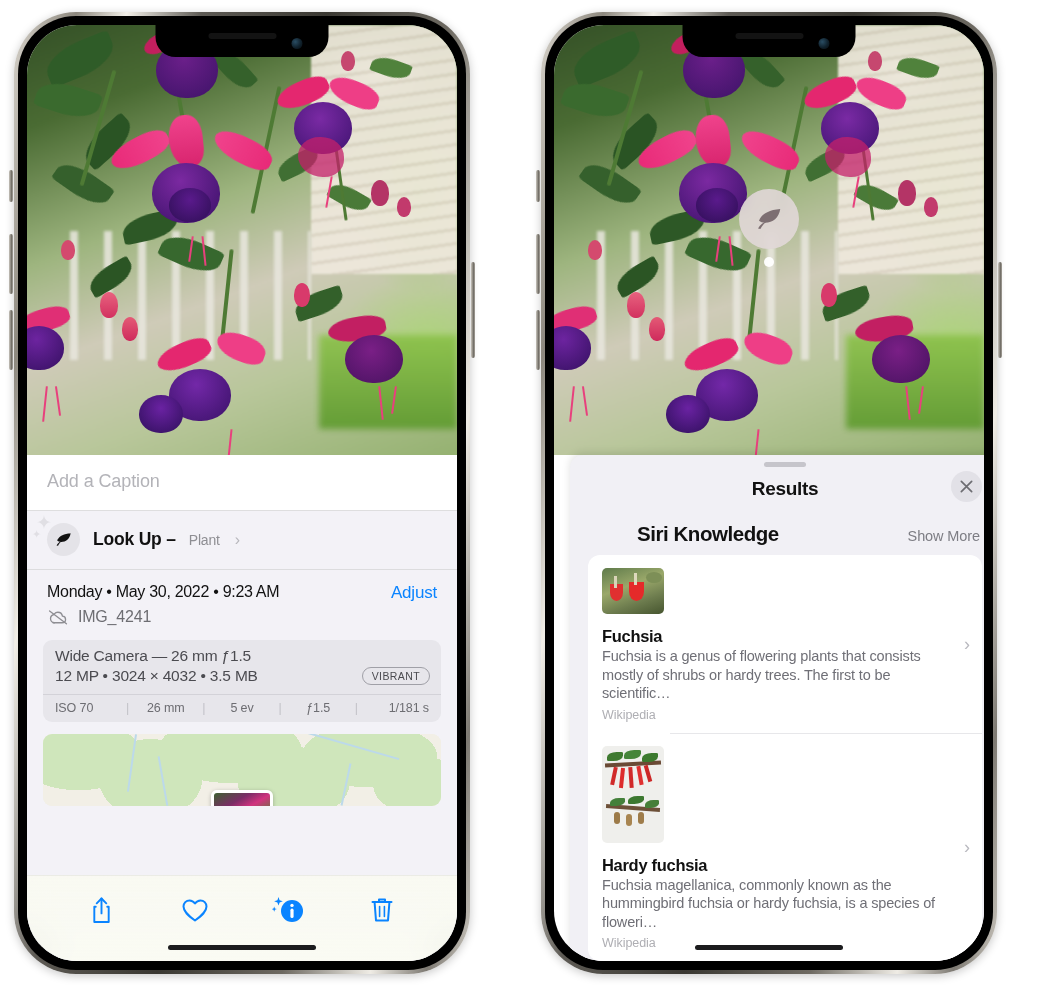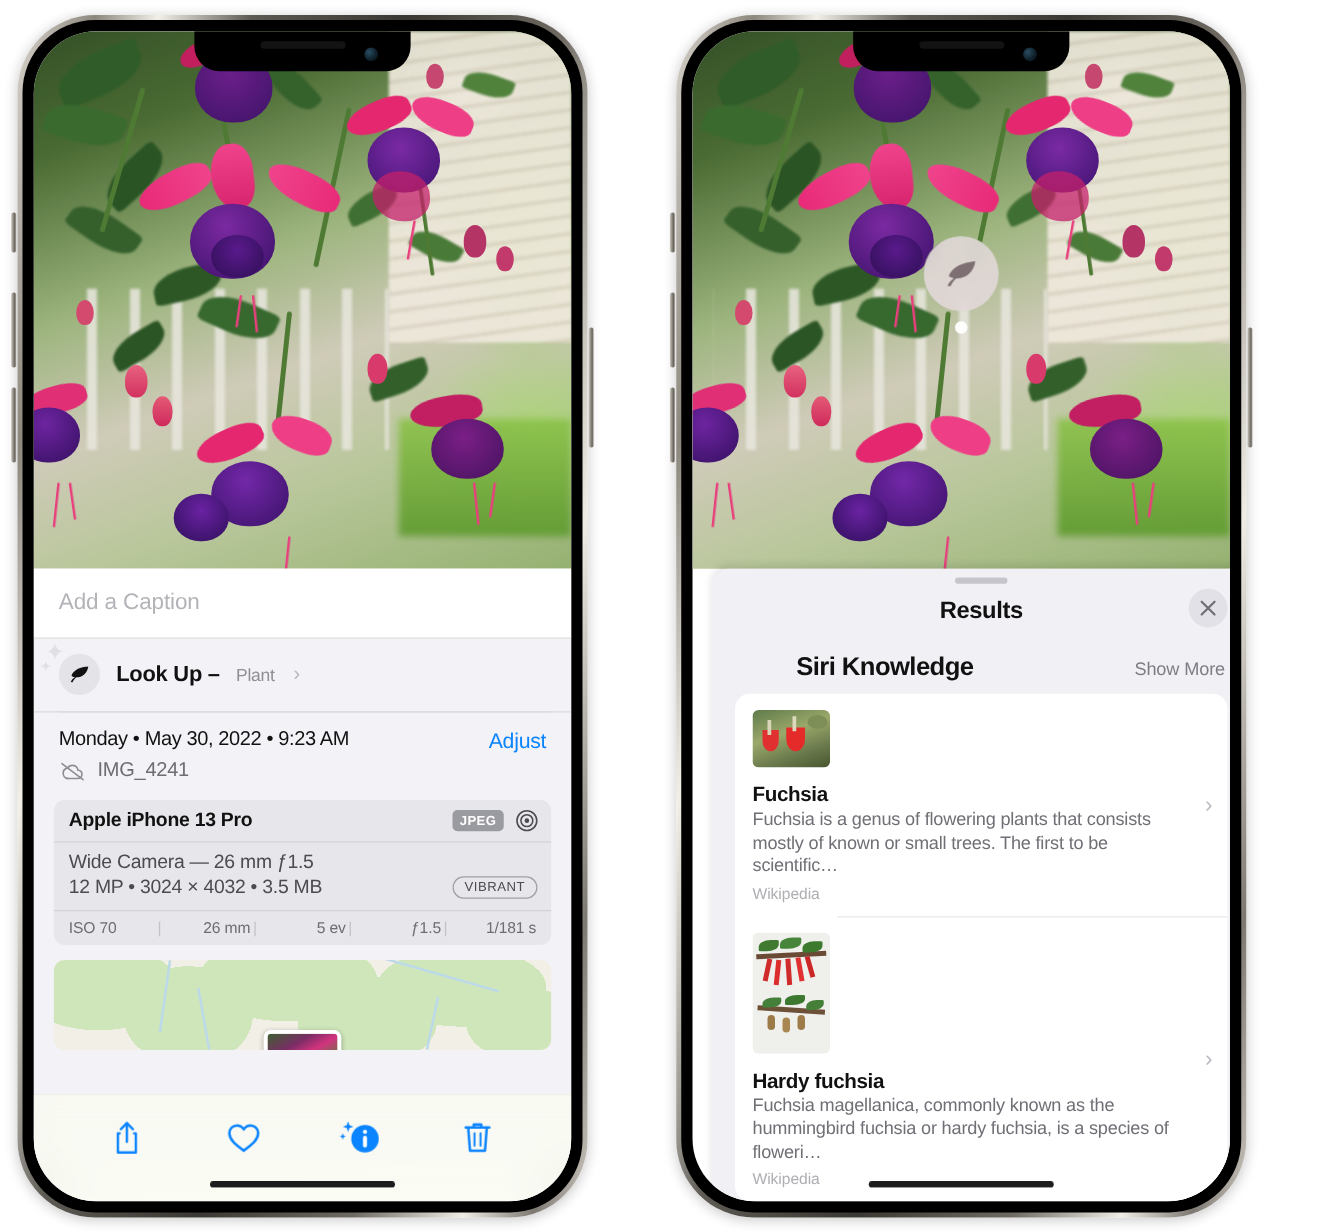--- a/index.html
+++ b/index.html
@@ -149,21 +149,21 @@
   .exif-lens { font-size:15.5px; color:#4b4b50; letter-spacing:-.2px; }
   .exif-size { font-size:15.5px; color:#4b4b50; letter-spacing:-.2px; margin-top:2px; }
   .badge-vibrant {
     position:absolute; right:11px; bottom:9px;
     border:1px solid #a0a0a7; color:#4b4b50; border-radius:10px;
     font-size:10.5px; padding:2px 9px; letter-spacing:.4px;
   }
   .exif-foot { display:flex; align-items:center; padding:6px 12px 7px 12px; }
   .exif-foot span { font-size:12.5px; color:#6d6d72; letter-spacing:-.1px; }
   .exif-foot .divider { color:#c3c2c8; padding:0 2px; }
-  .ef-cell { flex:1; text-align:right; }
+  .ef-cell { flex:1; text-align:center; }
   .ef-cell.first { text-align:left; }
   .ef-cell.last  { text-align:right; }
 
   .map-card {
     margin:12px 16px 0 16px; height:72px; border-radius:9px; overflow:hidden;
     position:relative;
     background:#f0ede4;
   }
   .map-green {
     position:absolute; inset:0;
@@ -359,31 +359,20 @@
           <div class="file-row">
             <svg width="22" height="16" viewBox="0 0 24 18">
               <path d="M6.5 15.5h10c2.5 0 4-1.6 4-3.7 0-2-1.5-3.6-3.5-3.7-.5-2.6-2.6-4.4-5.2-4.4-1.6 0-3 .7-3.9 1.8" fill="none" stroke="#8e8e93" stroke-width="1.5" stroke-linecap="round"></path>
               <path d="M7.4 6.2C5.2 6.7 3.6 8.5 3.6 10.8c0 2.1 1.4 4.7 4.4 4.7" fill="none" stroke="#8e8e93" stroke-width="1.5" stroke-linecap="round"></path>
               <line x1="2.5" y1="2.2" x2="21.5" y2="16.6" stroke="#8e8e93" stroke-width="1.5" stroke-linecap="round"></line>
             </svg>
             <div class="file-name">IMG_4241</div>
           </div>
 
           <div class="exif-card">
-            <div class="exif-head">
-              <div class="exif-device">Apple iPhone 13 Pro</div>
-              <div class="exif-head-right">
-                <span class="badge-jpeg">JPEG</span>
-                <svg class="aperture-icon" viewBox="0 0 24 24">
-                  <circle cx="12" cy="12" r="10" fill="none" stroke="#4b4b50" stroke-width="1.6"></circle>
-                  <circle cx="12" cy="12" r="6" fill="none" stroke="#4b4b50" stroke-width="1.6"></circle>
-                  <circle cx="12" cy="12" r="2.3" fill="#4b4b50"></circle>
-                </svg>
-              </div>
-            </div>
             <div class="exif-mid">
               <div class="exif-lens">Wide Camera — 26 mm ƒ1.5</div>
               <div class="exif-size">12 MP • 3024 × 4032 • 3.5 MB</div>
               <div class="badge-vibrant">VIBRANT</div>
             </div>
             <div class="exif-foot">
               <span class="ef-cell first">ISO 70</span>
               <span class="divider">|</span>
               <span class="ef-cell">26 mm</span>
               <span class="divider">|</span>
@@ -555,21 +544,21 @@
               <div class="thumb t1">
                 <div style="position:absolute;inset:0;background:linear-gradient(160deg,#5e7a4a,#9aa86a 40%,#6d7c4e 70%,#46552f)"></div>
                 <div style="position:absolute;left:8px;top:16px;width:13px;height:17px;border-radius:0 0 50% 50%;background:#e03030"></div>
                 <div style="position:absolute;left:12px;top:8px;width:3px;height:12px;background:#d9d3b8"></div>
                 <div style="position:absolute;left:27px;top:14px;width:15px;height:19px;border-radius:0 0 50% 50%;background:#e52a2a"></div>
                 <div style="position:absolute;left:32px;top:5px;width:3px;height:12px;background:#ded8bd"></div>
                 <div style="position:absolute;left:44px;top:4px;width:16px;height:11px;border-radius:50%;background:#7d8f57"></div>
               </div>
               <div class="know-body">
                 <div class="know-name">Fuchsia</div>
-                <div class="know-desc">Fuchsia is a genus of flowering plants that consists mostly of known or small trees. The first to be scientific…</div>
+                <div class="know-desc">Fuchsia is a genus of flowering plants that consists mostly of shrubs or hardy trees. The first to be scientific…</div>
                 <div class="know-src">Wikipedia</div>
               </div>
               <div class="know-chev">›</div>
             </div>
 
             <div class="know-row">
               <div class="thumb t2">
                 <div style="position:absolute;inset:0;background:#efefec"></div>
                 <div style="position:absolute;left:3px;top:16px;width:56px;height:4px;background:#6a4a35;transform:rotate(-3deg)"></div>
                 <div style="position:absolute;left:5px;top:6px;width:16px;height:9px;border-radius:60% 10%;background:#3f7a30"></div>

